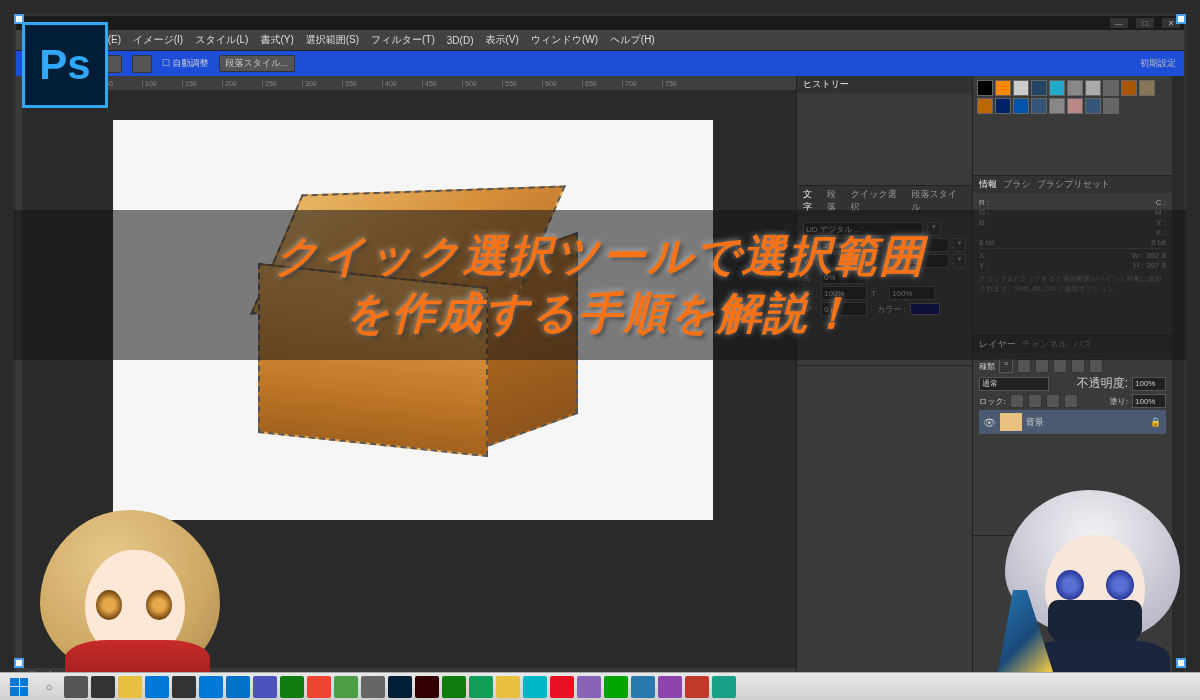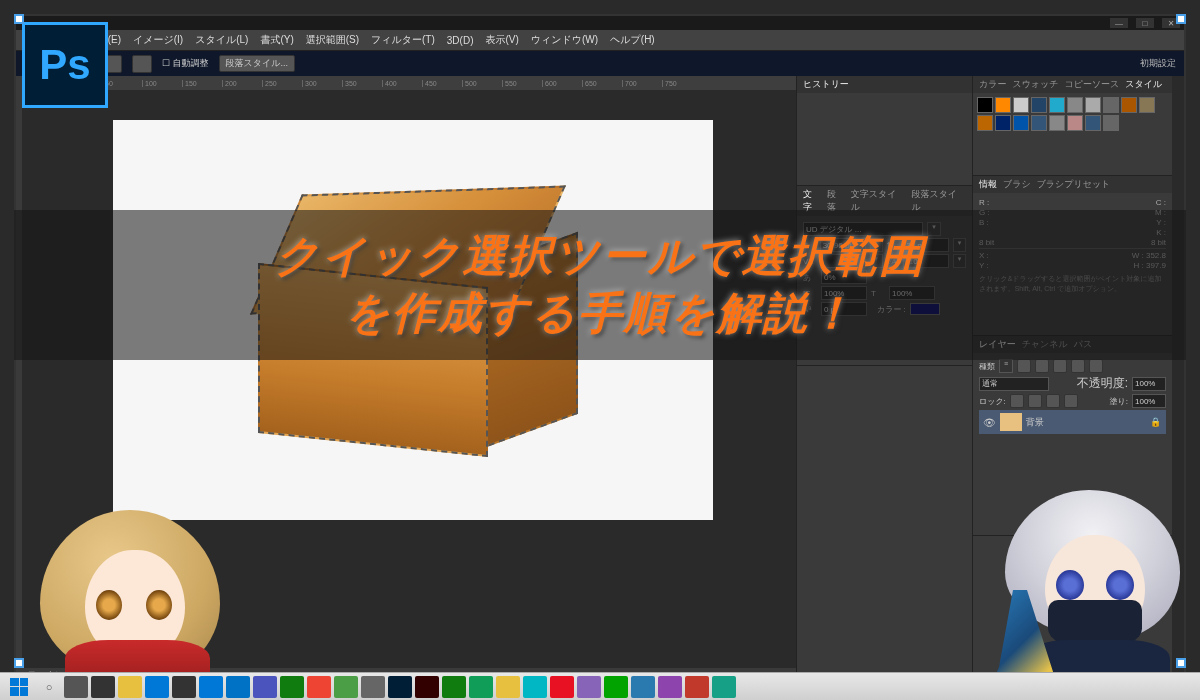--- a/index.html
+++ b/index.html
@@ -33,21 +33,21 @@
   display: flex;
   align-items: center;
   padding: 0 6px;
   gap: 12px;
   font-size: 10px;
   color: #ddd;
 }
 .menu-item { cursor: pointer; white-space: nowrap; }
 .options-bar {
   height: 26px;
-  background: #0f172a;
+  background: #1d4ed8;
   border-top: 1px solid #222;
   display: flex;
   align-items: center;
   padding: 0 8px;
   gap: 10px;
   font-size: 9px;
   color: #ccc;
 }
 .opt-group { display:flex; align-items:center; gap:4px;}
 .opt-btn { width:20px; height:18px; background:#555; border:1px solid #333; border-radius:2px;}
@@ -338,21 +338,21 @@
         <div class="panel" style="height:110px;">
           <div class="panel-tabs">
               <span class="panel-tab active">ヒストリー</span>
             </div>
         </div>
 
         <div class="panel" style="height:180px;">
           <div class="panel-tabs" id="charTabs">
               <span class="panel-tab active">文字</span>
               <span class="panel-tab">段落</span>
-              <span class="panel-tab">文字スタイル</span>
+              <span class="panel-tab">クイック選択</span>
               <span class="panel-tab">段落スタイル</span>
             </div>
           <div class="panel-body">
             <div class="char-row">
               <input class="char-field" style="width: 120px;" value="UD デジタル ...">
               <div class="char-drop">▾</div>
             </div>
             <div class="char-row">
               <span class="char-lbl">T</span>
               <input class="char-field" value="30.96 pt" style="">
@@ -385,26 +385,20 @@
               <span style="font-size:8px;margin-left:6px;">カラー :</span>
               <div style="width:30px;height:12px;background:#0a0a6e;border:1px solid #666;"></div>
             </div>
           </div>
         </div>
       </div>
 
       <div class="panel-col2">
 
         <div class="panel" style="height:100px;">
-          <div class="panel-tabs" id="swTabs">
-              <span class="panel-tab">カラー</span>
-              <span class="panel-tab">スウォッチ</span>
-              <span class="panel-tab">コピーソース</span>
-              <span class="panel-tab active">スタイル</span>
-            </div>
           <div class="swatch-grid" id="swGrid">
               <div class="swatch" style="background: rgb(0, 0, 0);"></div>
               <div class="swatch" style="background: rgb(255, 136, 0);"></div>
               <div class="swatch" style="background: rgb(204, 204, 204);"></div>
               <div class="swatch" style="background: rgb(34, 68, 102);"></div>
               <div class="swatch" style="background: rgb(34, 170, 204);"></div>
               <div class="swatch" style="background: rgb(136, 136, 136);"></div>
               <div class="swatch" style="background: rgb(170, 170, 170);"></div>
               <div class="swatch" style="background: rgb(102, 102, 102);"></div>
               <div class="swatch" style="background: rgb(170, 85, 0);"></div>

